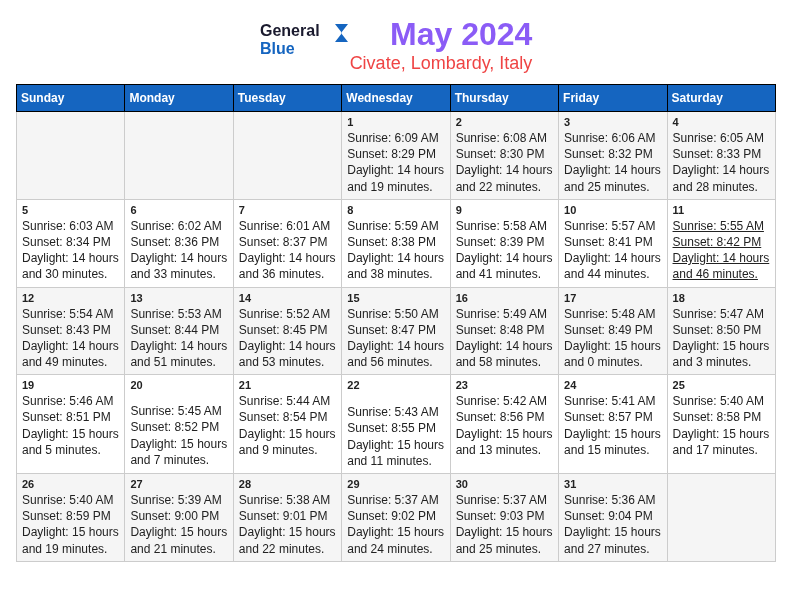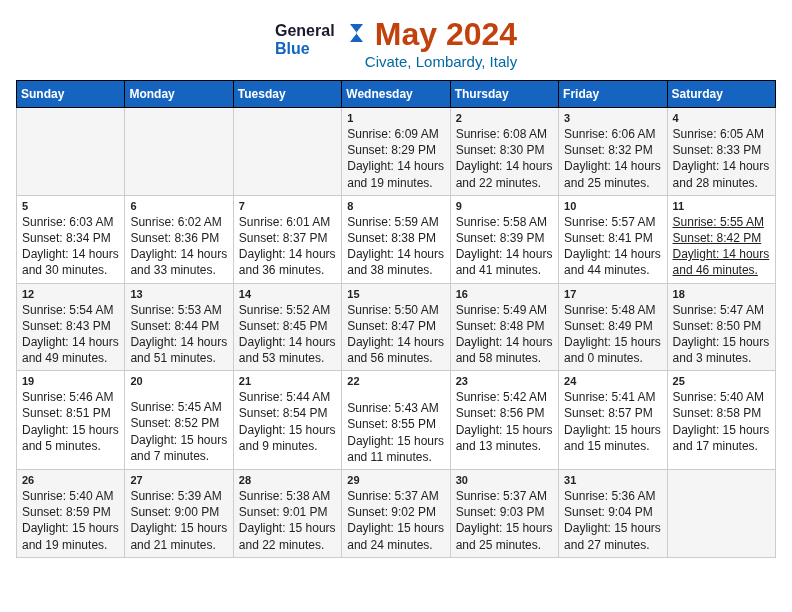--- a/index.html
+++ b/index.html
@@ -20,25 +20,25 @@
       display: flex;
       flex-direction: column;
       align-items: flex-start;
     }
     .title-block {
       text-align: right;
     }
     .month-title {
       font-size: 32px;
       font-weight: bold;
-      color: #c2410c;
+      color: #8b5cf6;
     }
     .location-title {
-      font-size: 15px;
-      color: #0369a1;
+      font-size: 18px;
+      color: #ef4444;
     }
     .calendar-table {
       width: 100%;
       border-collapse: collapse;
       table-layout: fixed;
     }
     .calendar-table thead tr th {
       background-color: #1565c0;
       color: #fff;
       font-size: 12px;

